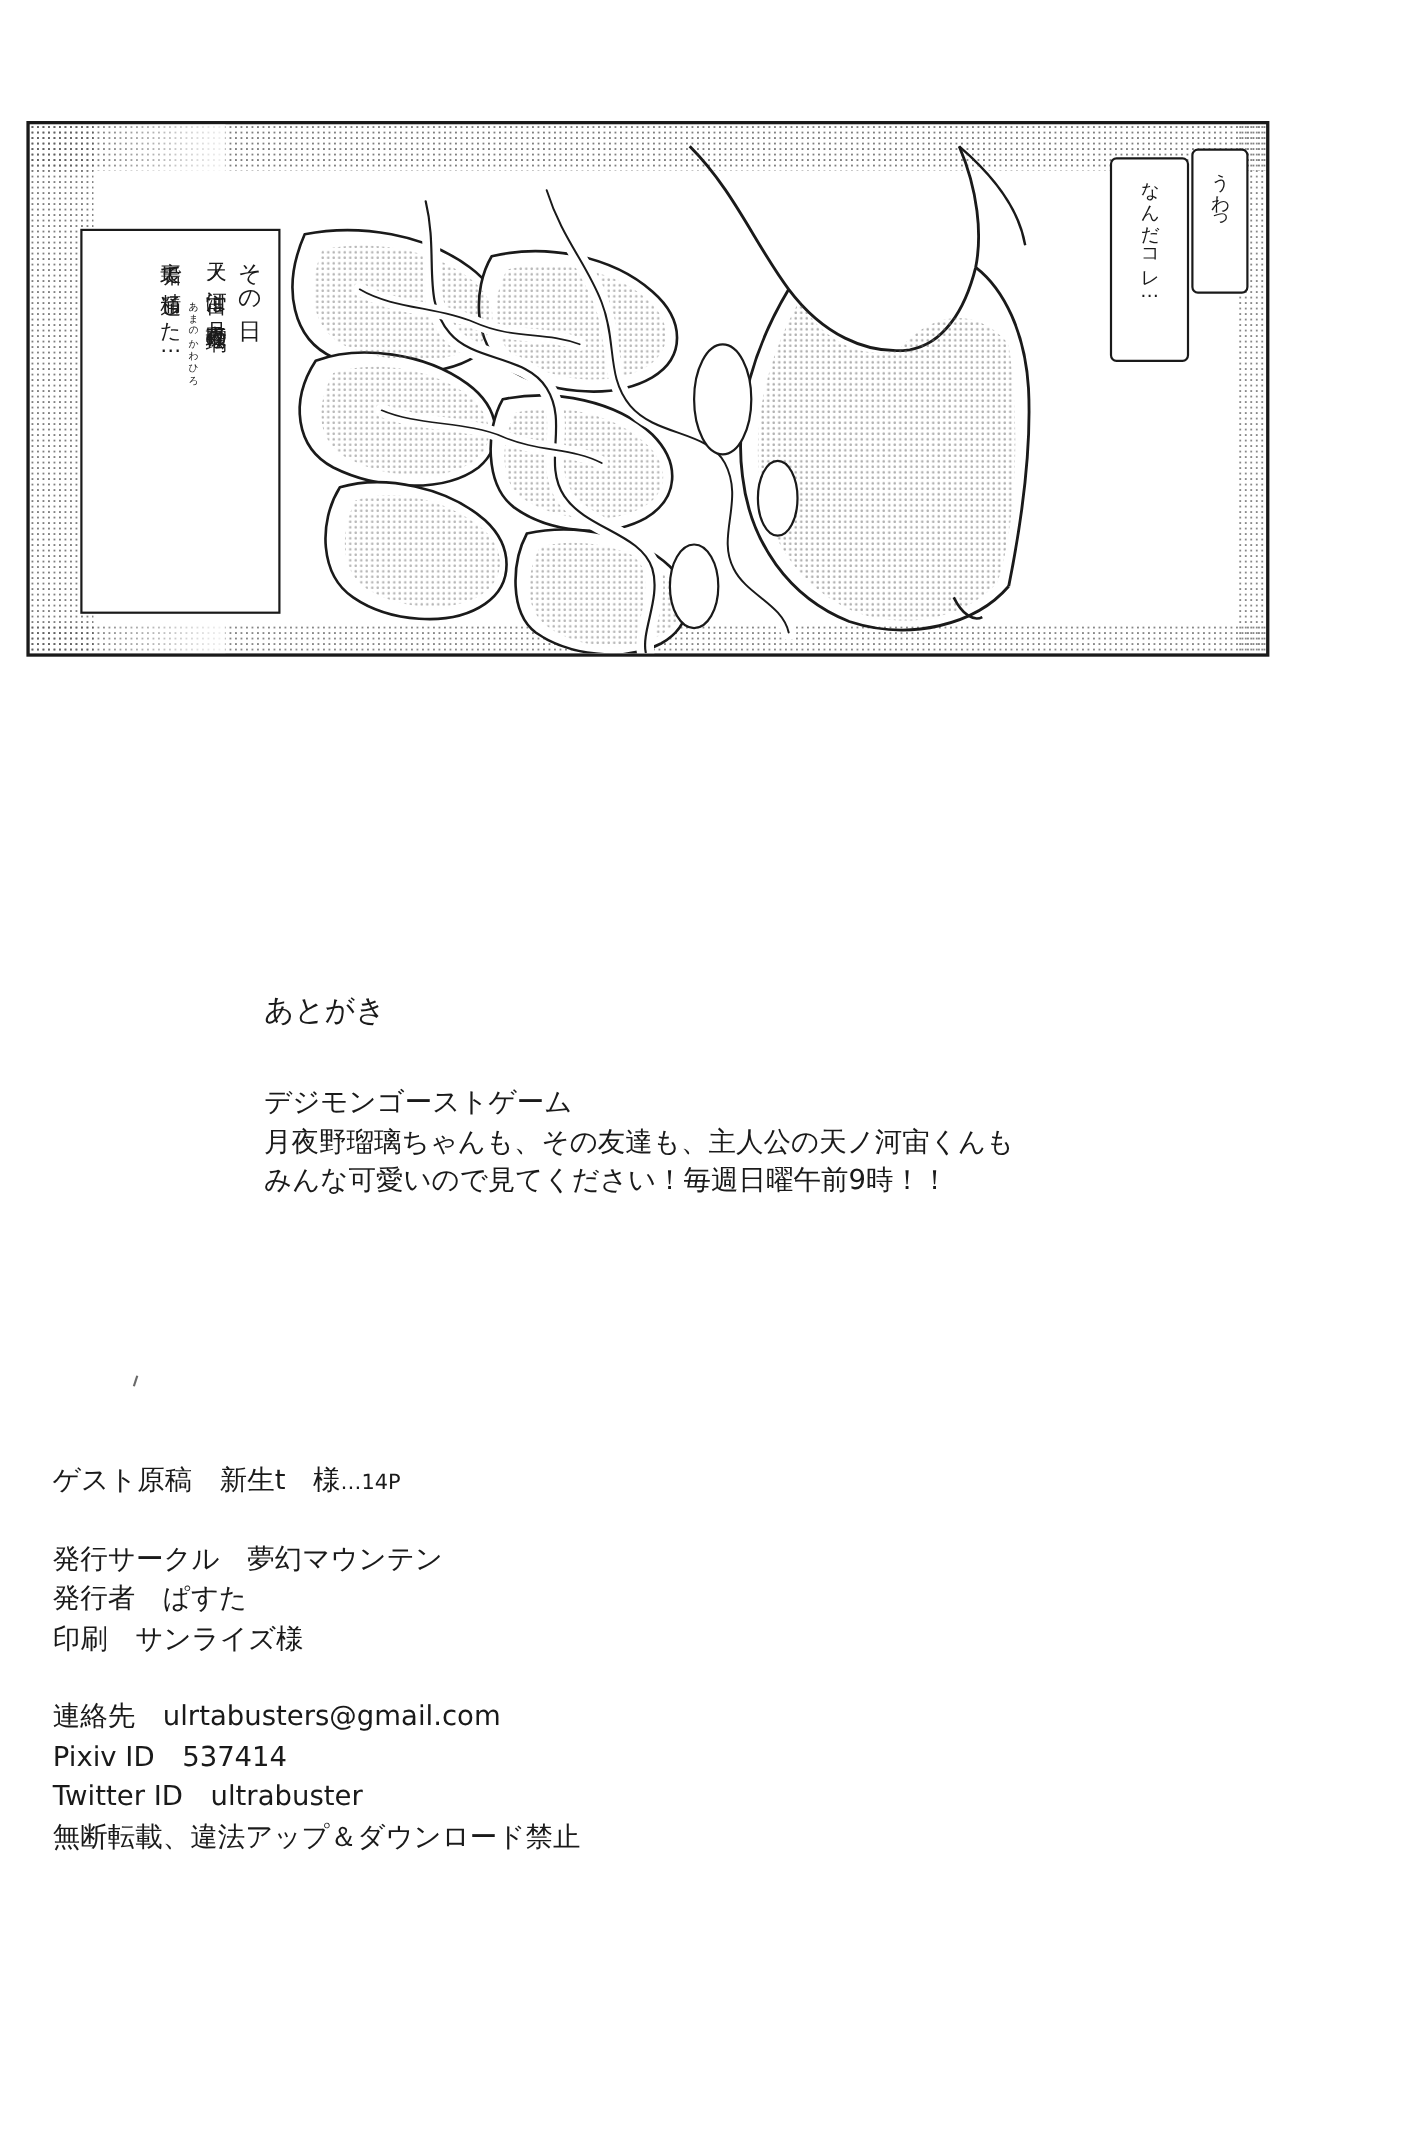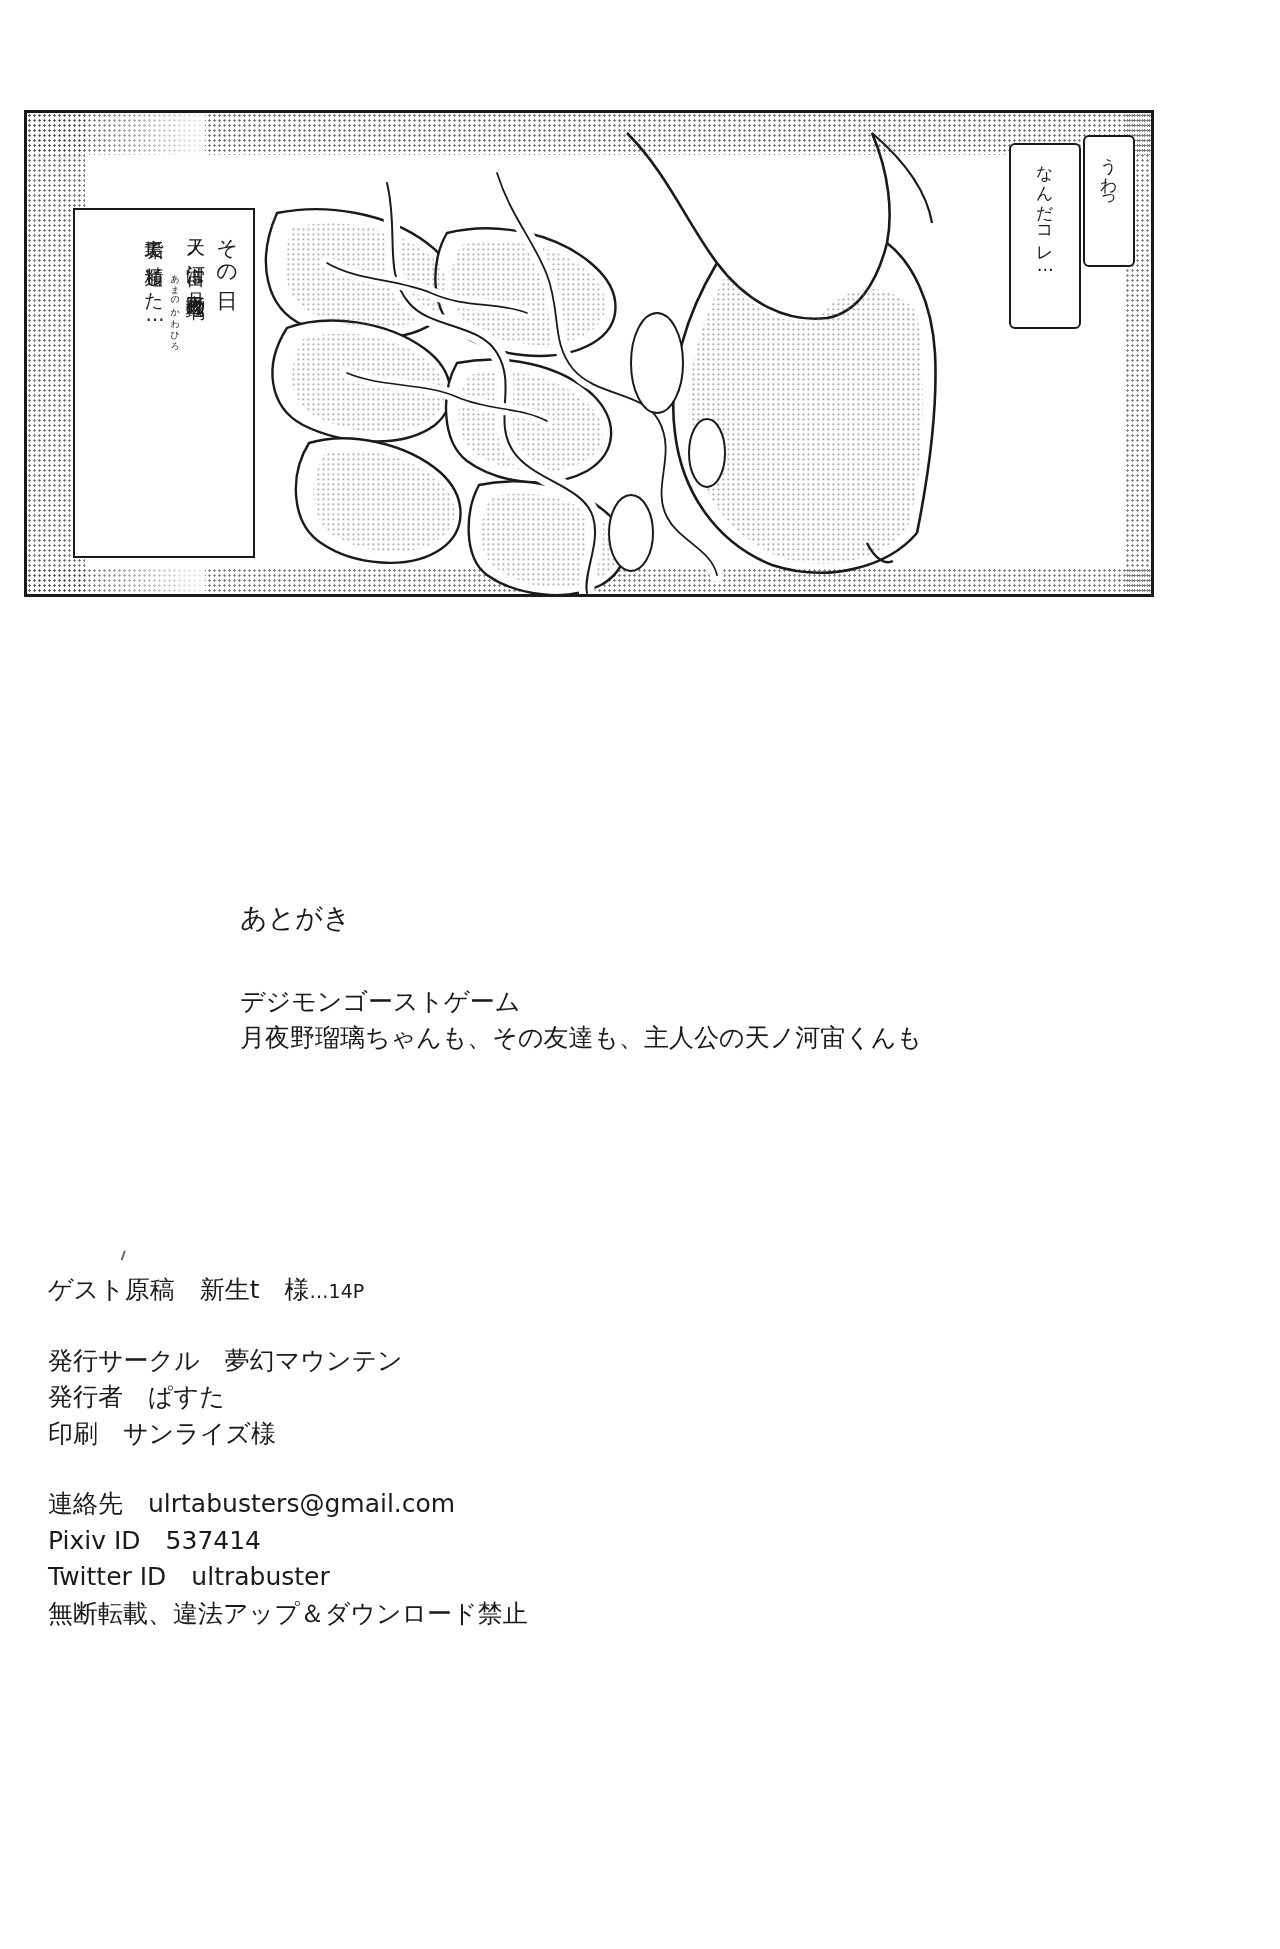--- a/index.html
+++ b/index.html
@@ -155,21 +155,21 @@
     line-height: 1.42;
     font-family: "DejaVu Sans", "Liberation Sans", sans-serif;
     margin-top: 41px;
   }
   .afterword-body div { white-space: nowrap; }
 
   
   .colophon {
     position: absolute;
     left: 48px;
-    top: 1272px;
+    top: 1328px;
     width: 1100px;
     font-family: "DejaVu Sans", "Liberation Sans", sans-serif;
   }
   .colophon-block { margin-bottom: 34px; }
   .colophon-line {
     font-size: 25px;
     line-height: 1.46;
     white-space: nowrap;
   }
   .colophon-line .pagecount {
@@ -281,20 +281,21 @@
   <div class="balloon" id="balloon-nanda">
     <div class="vtext">なんだコレ…</div>
   </div>
 </div>
 
 <div class="afterword">
   <div class="afterword-title">あとがき</div>
   <div class="afterword-body">
     <div>デジモンゴーストゲーム</div>
     <div>月夜野瑠璃ちゃんも、その友達も、主人公の天ノ河宙くんも</div>
+    <div>みんな可愛いので見てください！毎週日曜午前9時！！</div>
   </div>
 </div>
 
 <div class="tick"></div>
 
 <div class="colophon">
 
   <div class="colophon-block">
     <div class="colophon-line">
       <span>ゲスト原稿　新生t　様</span><span class="pagecount">…14P</span>

